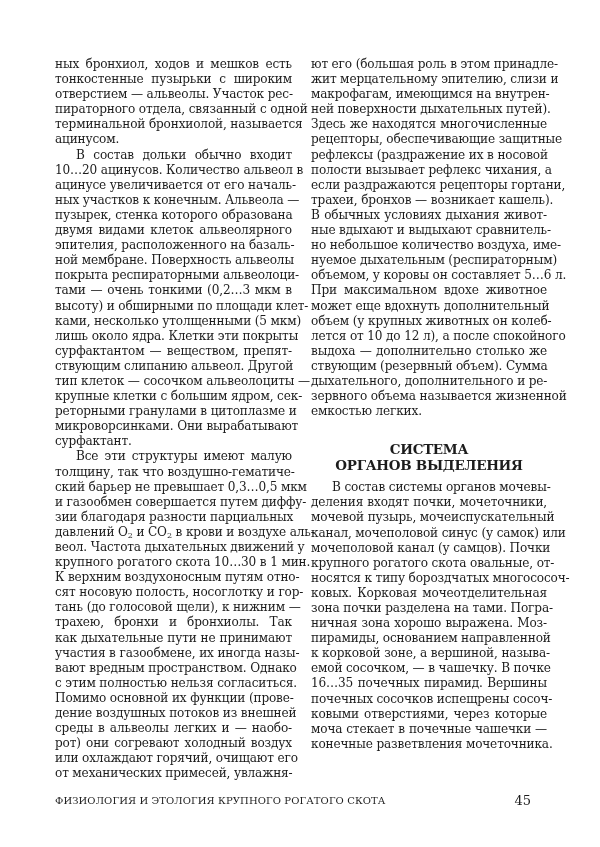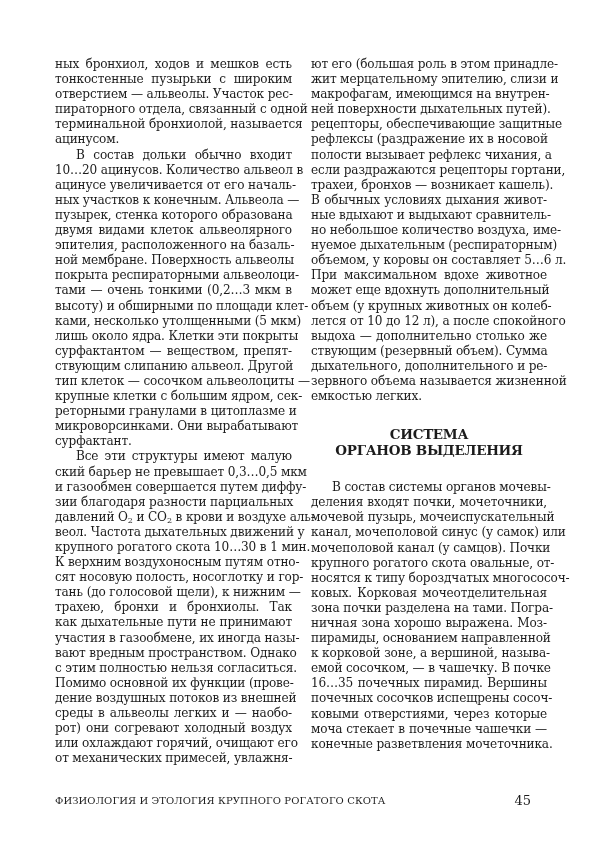--- a/index.html
+++ b/index.html
@@ -8,21 +8,21 @@
   .col { position: absolute; top: 57px; }
   .col-left { left: 55px; width: 237px; }
   .col-right { left: 311px; width: 236px; }
   .line { height: 15.1px; line-height: 15.1px; font-size: 12.1px; white-space: nowrap;
           text-align: justify; text-align-last: justify; letter-spacing: -0.15px; }
   .line.last { text-align-last: left; }
   .line.indent { padding-left: 21px; }
   sub { font-size: 8px; line-height: 0; vertical-align: -2px; }
   .heading { text-align: center; font-weight: bold; font-size: 13.5px; line-height: 16px;
              letter-spacing: -0.3px; }
-  .heading-block { margin-top: 22px; margin-bottom: 22px; }
+  .heading-block { margin-top: 22px; margin-bottom: 7px; }
   .footer { position: absolute; top: 795px; left: 55px; width: 492px; height: 16px; }
   .running-head { position: absolute; left: 0; top: 0; font-size: 10px; letter-spacing: 0.1px; font-variant: small-caps; }
   .page-number { position: absolute; right: 16px; top: -2px; font-size: 13px; }
 </style>
 </head>
 <body>
 
 <div class="col col-left" id="left-col">
     <div class="line">ных бронхиол, ходов и мешков есть</div>
     <div class="line">тонкостенные пузырьки с широким</div>
@@ -44,20 +44,21 @@
     <div class="line">ками, несколько утолщенными (5 мкм)</div>
     <div class="line">лишь около ядра. Клетки эти покрыты</div>
     <div class="line">сурфактантом — веществом, препят-</div>
     <div class="line">ствующим слипанию альвеол. Другой</div>
     <div class="line">тип клеток — сосочком альвеолоциты —</div>
     <div class="line">крупные клетки с большим ядром, сек-</div>
     <div class="line">реторными гранулами в цитоплазме и</div>
     <div class="line">микроворсинками. Они вырабатывают</div>
     <div class="line last">сурфактант.</div>
     <div class="line indent">Все эти структуры имеют малую</div>
+    <div class="line">толщину, так что воздушно-гематиче-</div>
     <div class="line">ский барьер не превышает 0,3…0,5 мкм</div>
     <div class="line">и газообмен совершается путем диффу-</div>
     <div class="line">зии благодаря разности парциальных</div>
     <div class="line">давлений O<sub>2</sub> и CO<sub>2</sub> в крови и воздухе аль-</div>
     <div class="line">веол. Частота дыхательных движений у</div>
     <div class="line">крупного рогатого скота 10…30 в 1 мин.</div>
     <div class="line">К верхним воздухоносным путям отно-</div>
     <div class="line">сят носовую полость, носоглотку и гор-</div>
     <div class="line">тань (до голосовой щели), к нижним —</div>
     <div class="line">трахею, бронхи и бронхиолы. Так</div>
@@ -72,20 +73,21 @@
     <div class="line">или охлаждают горячий, очищают его</div>
     <div class="line">от механических примесей, увлажня-</div>
   </div>
 
 <div class="col col-right">
   <div id="right-top">
       <div class="line">ют его (большая роль в этом принадле-</div>
       <div class="line">жит мерцательному эпителию, слизи и</div>
       <div class="line">макрофагам, имеющимся на внутрен-</div>
       <div class="line">ней поверхности дыхательных путей).</div>
+      <div class="line">Здесь же находятся многочисленные</div>
       <div class="line">рецепторы, обеспечивающие защитные</div>
       <div class="line">рефлексы (раздражение их в носовой</div>
       <div class="line">полости вызывает рефлекс чихания, а</div>
       <div class="line">если раздражаются рецепторы гортани,</div>
       <div class="line">трахеи, бронхов — возникает кашель).</div>
       <div class="line">В обычных условиях дыхания живот-</div>
       <div class="line">ные вдыхают и выдыхают сравнитель-</div>
       <div class="line">но небольшое количество воздуха, име-</div>
       <div class="line">нуемое дыхательным (респираторным)</div>
       <div class="line">объемом, у коровы он составляет 5…6 л.</div>

